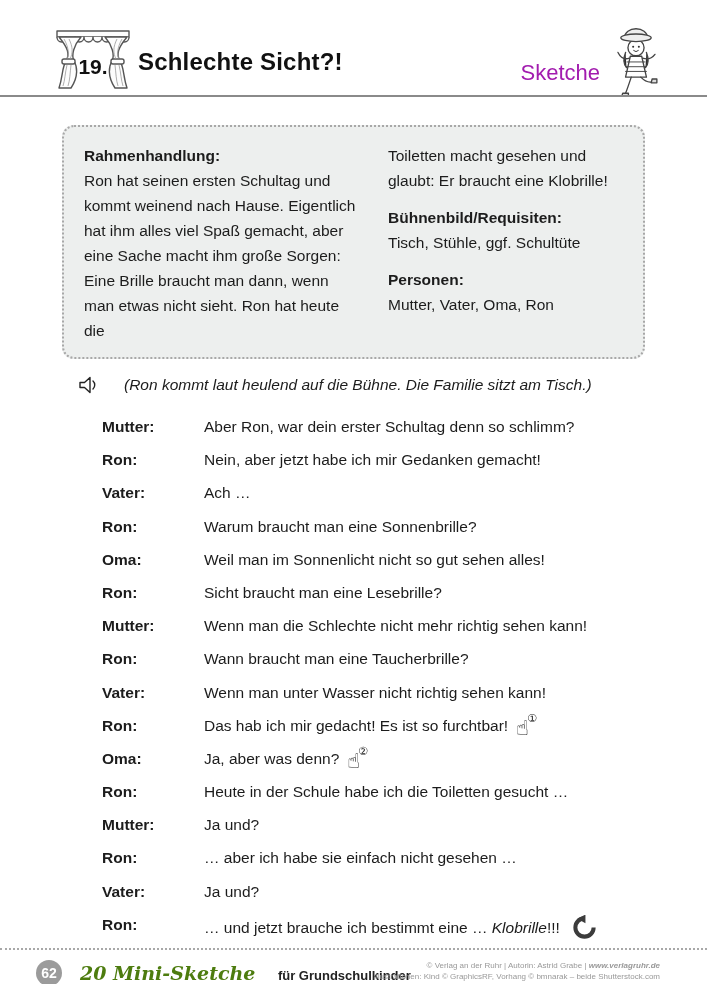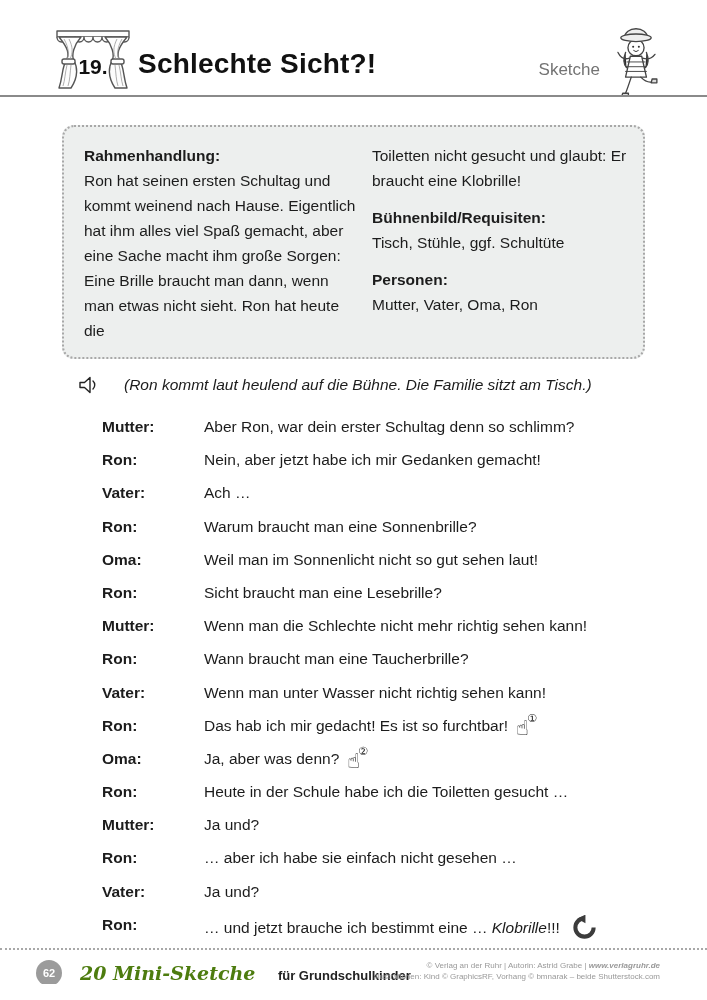--- a/index.html
+++ b/index.html
@@ -4,29 +4,29 @@
 <style>
   html,body{margin:0;padding:0;background:#fff;}
   .page{position:relative;width:707px;height:984px;background:#fff;overflow:hidden;
         font-family:"Liberation Sans","DejaVu Sans",sans-serif;color:#1c1c1c;}
 
   
   .header-rule{position:absolute;left:0;top:95px;width:707px;height:2px;background:#8a8a8a;}
   .curtain{position:absolute;left:55px;top:28px;width:76px;height:64px;}
   .curtain-number{position:absolute;left:55px;top:55px;width:76px;text-align:center;
                   font-size:21px;font-weight:bold;color:#111;}
-  .page-title{position:absolute;left:138px;top:48px;font-size:28px;font-weight:bold;
+  .page-title{position:absolute;left:138px;top:48px;font-size:24px;font-weight:bold;
               letter-spacing:.2px;color:#111;}
-  .category-label{position:absolute;right:107px;top:60px;font-size:17px;color:#737373;}
+  .category-label{position:absolute;right:107px;top:60px;font-size:22px;color:#a21caf;}
   .mascot{position:absolute;right:40px;top:24px;width:62px;height:74px;}
 
   
   .info-box{position:absolute;left:62px;top:125px;width:583px;min-height:215px;
             box-sizing:border-box;background:#edefee;border:2px dotted #a8a8a8;
-            border-radius:12px;padding:16px 8px 14px 20px;display:flex;gap:10px;
+            border-radius:12px;padding:16px 8px 14px 20px;display:flex;gap:26px;
             font-size:15.5px;line-height:25px;}
   .info-col-left{width:278px;flex:none;}
   .info-col-right{flex:1;}
   .info-heading{font-weight:bold;}
   .info-block{margin-bottom:12px;}
 
   
   .stage-direction{position:absolute;left:78px;top:374px;width:570px;font-size:15.5px;
                    font-style:italic;display:flex;align-items:center;gap:24px;}
   .speaker-svg{flex:none;width:22px;height:20px;margin-top:1px;}
@@ -38,21 +38,21 @@
   .dtext{flex:1;}
   .hand{font-family:"DejaVu Sans",sans-serif;font-size:21px;line-height:0;position:relative;
         top:4px;margin-left:8px;color:#222;}
   .hnum{font-size:11px;position:relative;top:-13px;left:-2px;}
   .repeat-wrap{display:inline-block;vertical-align:-7px;margin-left:8px;}
 
   
   .footer{position:absolute;left:0;top:948px;width:707px;border-top:2px dotted #a8a8a8;}
   .footer-inner{position:relative;height:50px;}
   .page-circle{position:absolute;left:36px;top:10px;width:26px;height:26px;border-radius:50%;
-               background:#9b9b9b;color:#fff;font-size:11px;font-weight:bold;
+               background:#9b9b9b;color:#fff;font-size:14px;font-weight:bold;
                display:flex;align-items:center;justify-content:center;}
   .series{position:absolute;left:80px;top:12px;white-space:nowrap;}
   .series-script{font-family:"DejaVu Serif",serif;font-style:italic;font-weight:bold;
                  font-size:19px;color:#4d7c0f;}
   .series-rest{font-size:13px;font-weight:bold;color:#222;margin-left:18px;}
   .credits{position:absolute;right:47px;top:10px;text-align:right;font-size:8px;
            line-height:11px;color:#999;}
   .credits .www{font-weight:bold;font-style:italic;}
   em{font-style:italic;}
 </style>
@@ -107,21 +107,21 @@
     <path d="M28.5,28 q2.5,2.5 5,0" stroke="#333" stroke-width="1" fill="none" stroke-linecap="round"></path>
   </svg>
   <div class="header-rule"></div>
 
   <div class="info-box">
     <div class="info-col-left">
       <div class="info-heading">Rahmenhandlung:</div>
       <div>Ron hat seinen ersten Schultag und kommt weinend nach Hause. Eigentlich hat ihm alles viel Spaß gemacht, aber eine Sache macht ihm große Sorgen: Eine Brille braucht man dann, wenn man etwas nicht sieht. Ron hat heute die</div>
     </div>
     <div class="info-col-right">
-      <div class="info-block">Toiletten nicht gesucht und glaubt: Er braucht eine Klobrille!</div>
+      <div class="info-block">Toiletten macht gesehen und glaubt: Er braucht eine Klobrille!</div>
       <div class="info-heading">Bühnenbild/Requisiten:</div>
       <div class="info-block">Tisch, Stühle, ggf. Schultüte</div>
       <div class="info-heading">Personen:</div>
       <div>Mutter, Vater, Oma, Ron</div>
     </div>
   </div>
 
   <div class="stage-direction">
     <svg class="speaker-svg" viewBox="0 0 22 20">
       <polygon points="2,7.5 6.5,7.5 12,2.5 12,17.5 6.5,12.5 2,12.5" fill="none" stroke="#222" stroke-width="1.4" stroke-linejoin="round"></polygon>
@@ -142,21 +142,21 @@
       <div class="drow">
         <span class="speaker">Vater:</span>
         <span class="dtext">Ach …</span>
       </div>
       <div class="drow">
         <span class="speaker">Ron:</span>
         <span class="dtext">Warum braucht man eine Sonnenbrille?</span>
       </div>
       <div class="drow">
         <span class="speaker">Oma:</span>
-        <span class="dtext">Weil man im Sonnenlicht nicht so gut sehen laut!</span>
+        <span class="dtext">Weil man im Sonnenlicht nicht so gut sehen alles!</span>
       </div>
       <div class="drow">
         <span class="speaker">Ron:</span>
         <span class="dtext">Sicht braucht man eine Lesebrille?</span>
       </div>
       <div class="drow">
         <span class="speaker">Mutter:</span>
         <span class="dtext">Wenn man die Schlechte nicht mehr richtig sehen kann!</span>
       </div>
       <div class="drow">

